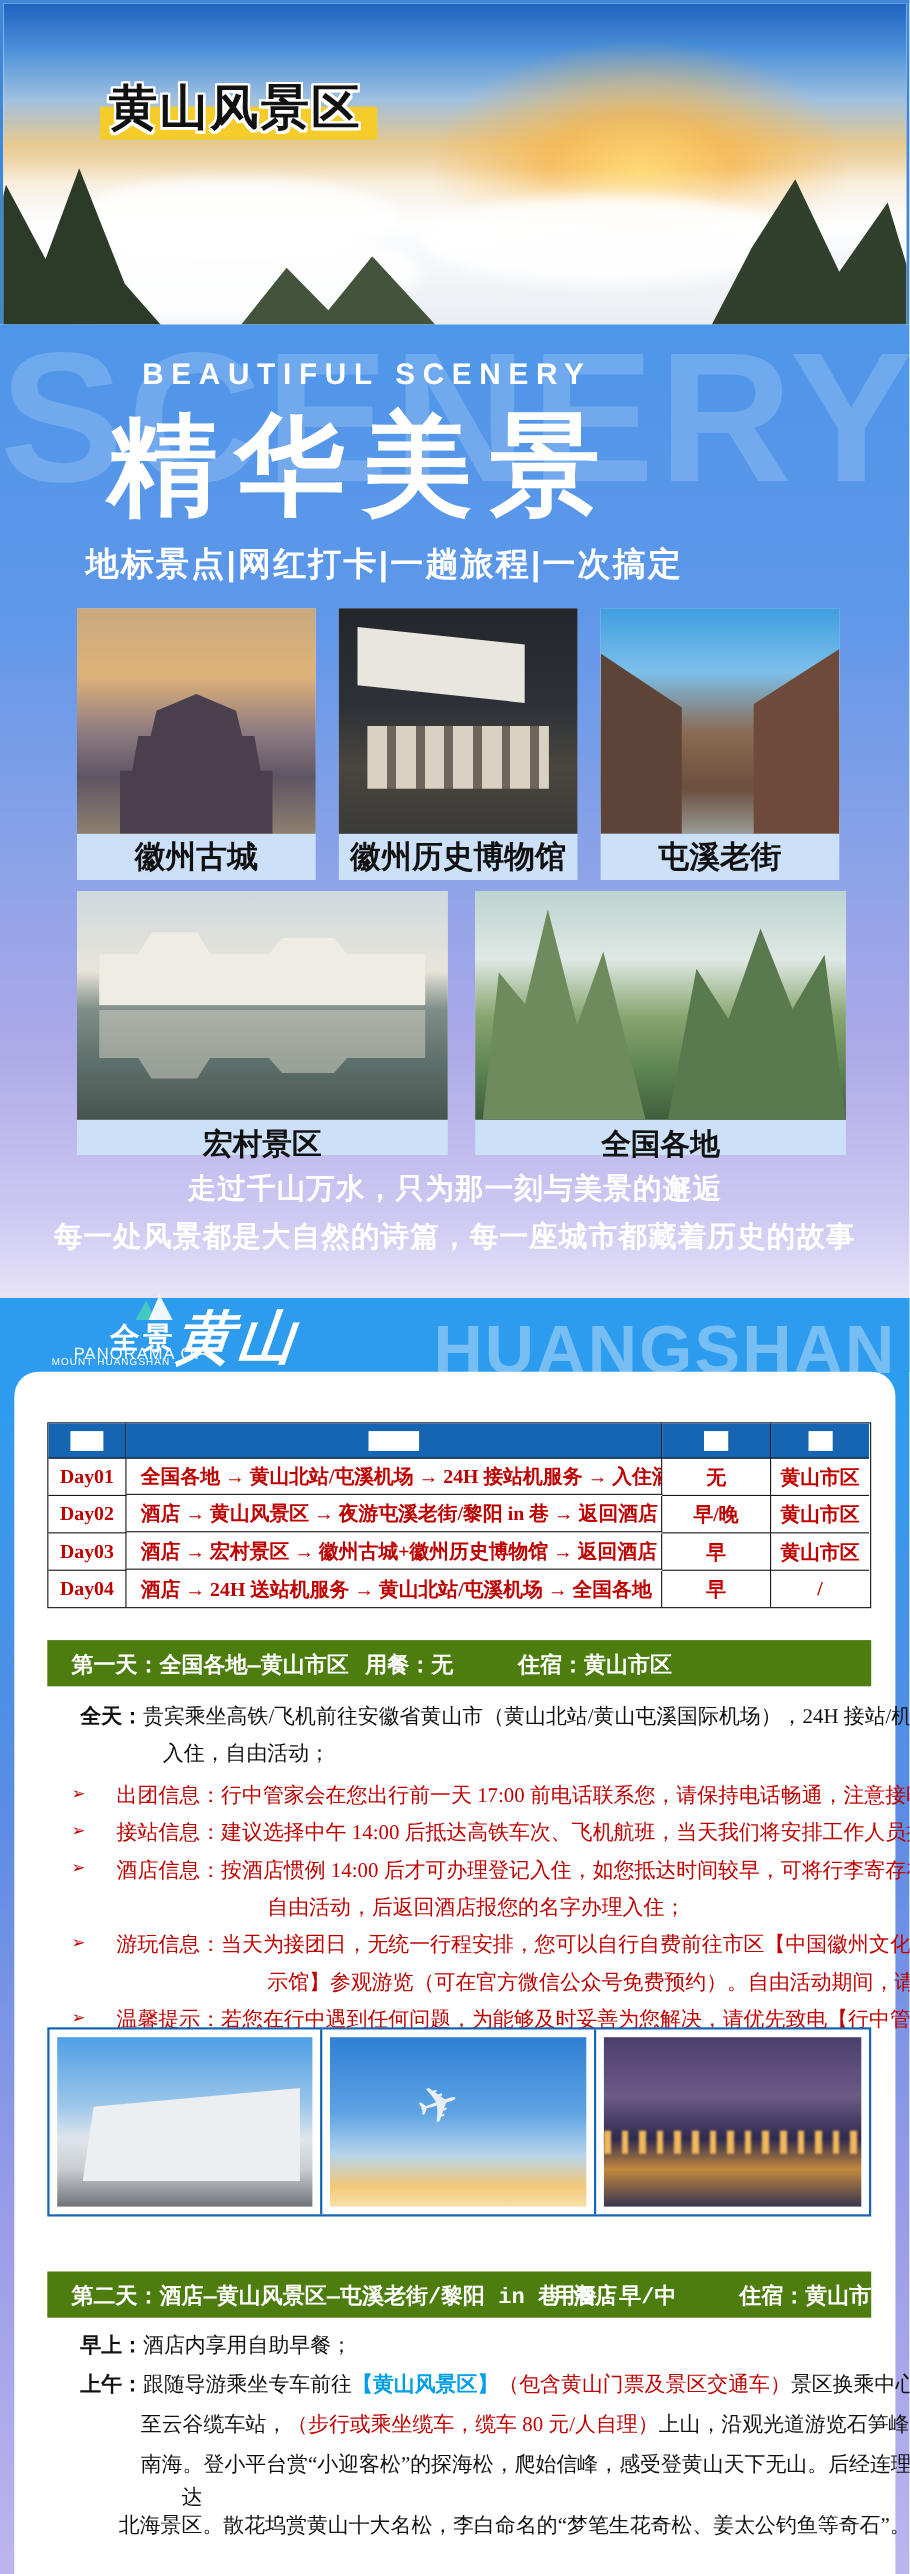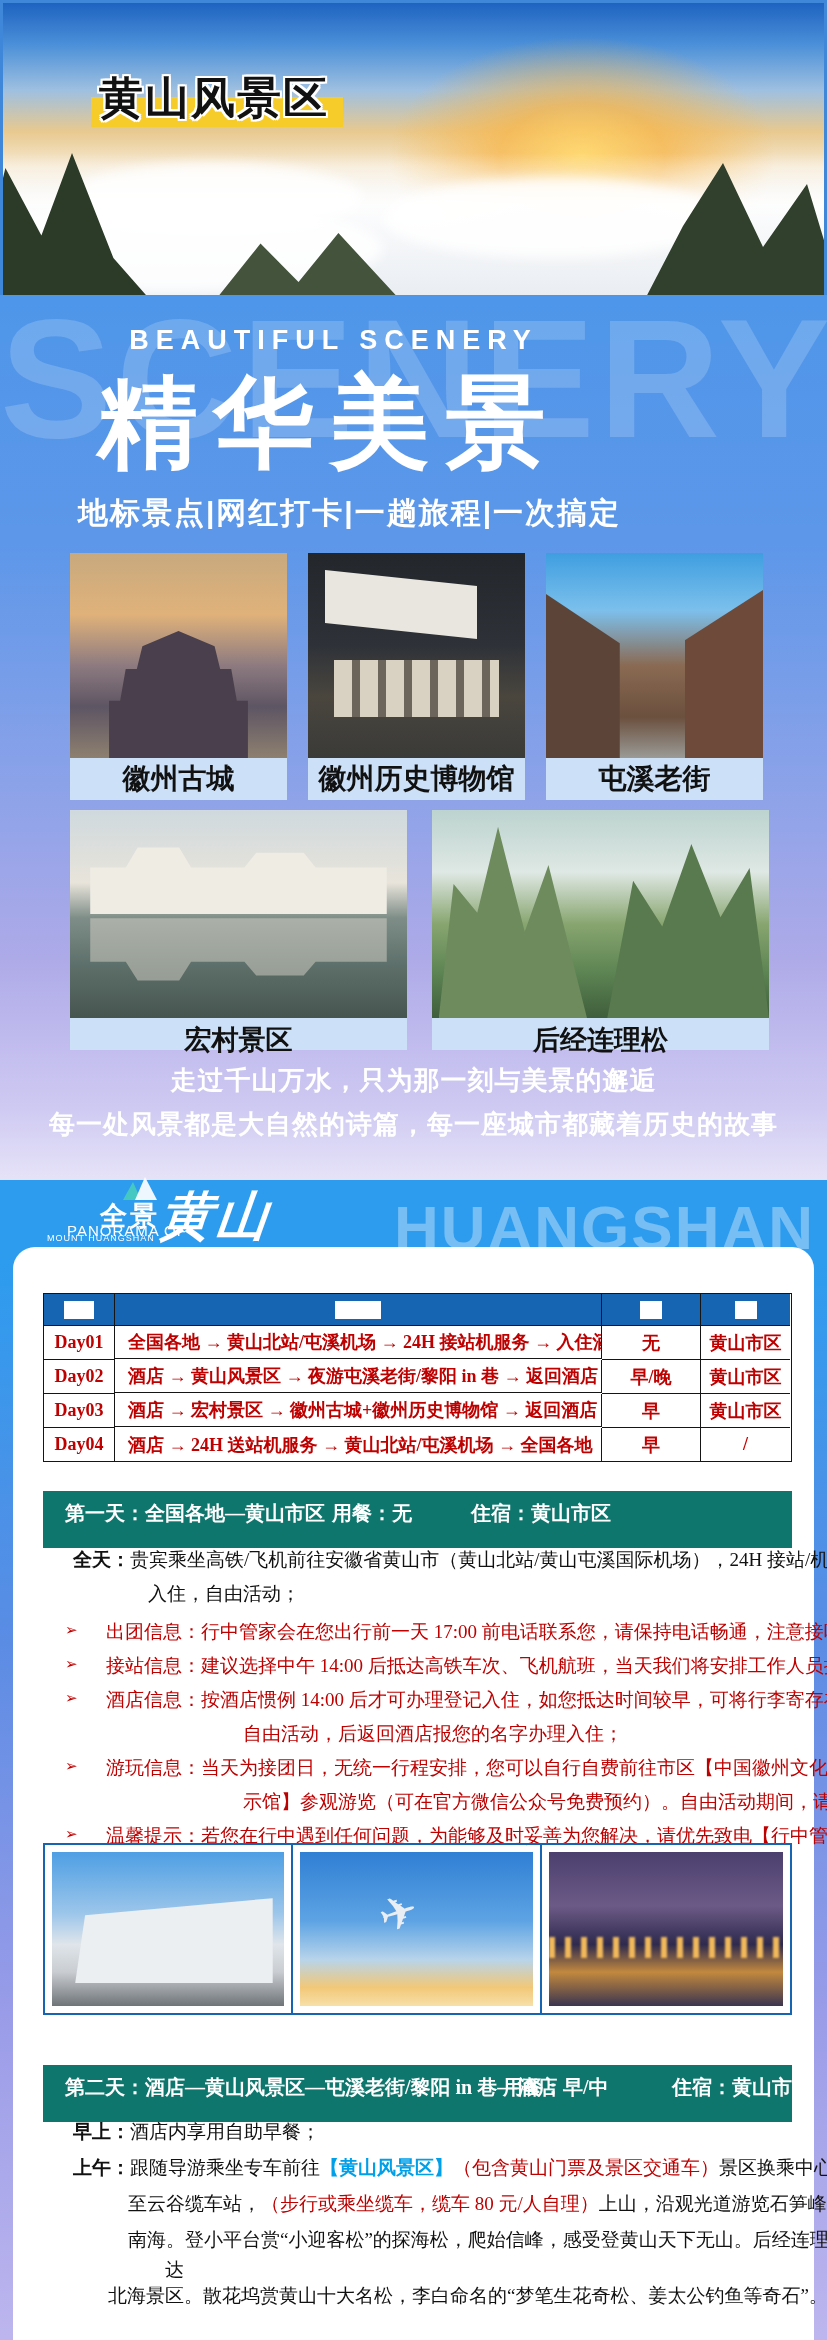--- a/index.html
+++ b/index.html
@@ -104,22 +104,22 @@
   .trow{display:grid;grid-template-columns:71px 487px 99px 89px;}
   .trow > div{border-right:1px solid #151515;border-bottom:1px solid #151515;display:flex;align-items:center;justify-content:center;}
   .trow > div:last-child{border-right:none;}
   .trow.last > div{border-bottom:none;}
   .thead > div{height:31px;background:#1565B2;}
   .wbox{background:#fff;display:inline-block;}
   .tdata > div{height:33px;color:#BE0000;font-size:18px;font-weight:700;}
   .tdata .route{justify-content:flex-start;padding-left:13px;box-sizing:border-box;white-space:nowrap;overflow:hidden;}
 
   
-  .dbar{position:absolute;left:30px;width:749px;height:57px;background:#0f766e;color:#fff;
-       font-family:Liberation Serif, serif;font-size:20px;font-weight:800;}
+  .dbar{position:absolute;left:30px;width:749px;height:42px;background:#4d7c0f;color:#fff;
+       font-family:Liberation Mono, monospace;font-size:20px;font-weight:800;}
   .dbar span{position:absolute;top:9px;white-space:nowrap;}
   .dbar .t{left:22px;}
   .dbar1{top:244px;}
   .dbar1 .m{left:289px;}
   .dbar1 .s{left:428px;}
   .dbar2{top:818px;}
   .dbar2 .m{left:460px;text-align:center;}
   .dbar2 .s{left:629px;}
 
   .ln{position:absolute;white-space:nowrap;font-size:19px;color:#111;}
@@ -184,21 +184,21 @@
       </div>
     </div>
 
     <div class="cardrow row2">
       <div class="scard">
         <div class="ph ph-hongcun"></div>
         <div class="lbl">宏村景区</div>
       </div>
       <div class="scard">
         <div class="ph ph-canyon"></div>
-        <div class="lbl">后经连理松</div>
+        <div class="lbl">全国各地</div>
       </div>
     </div>
 
     <div class="slogan sl1">走过千山万水，只为那一刻与美景的邂逅</div>
     <div class="slogan sl2">每一处风景都是大自然的诗篇，每一座城市都藏着历史的故事</div>
   </div>
 
   <div class="lower">
     <div class="band">
       <svg class="logo-mt" viewBox="0 0 44 24">

